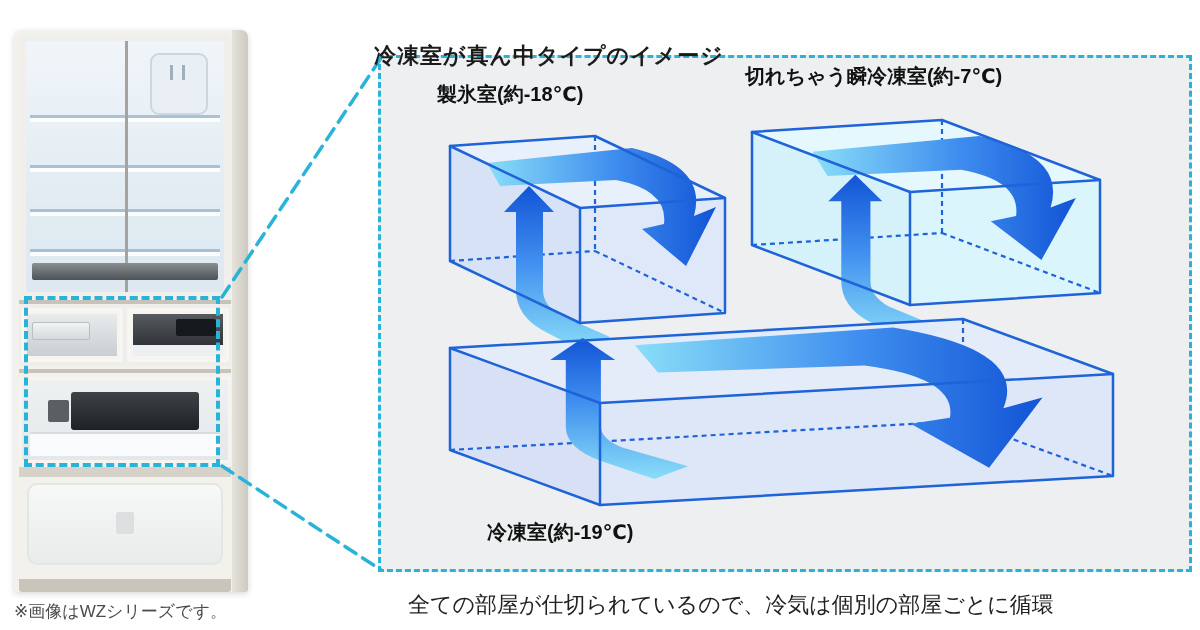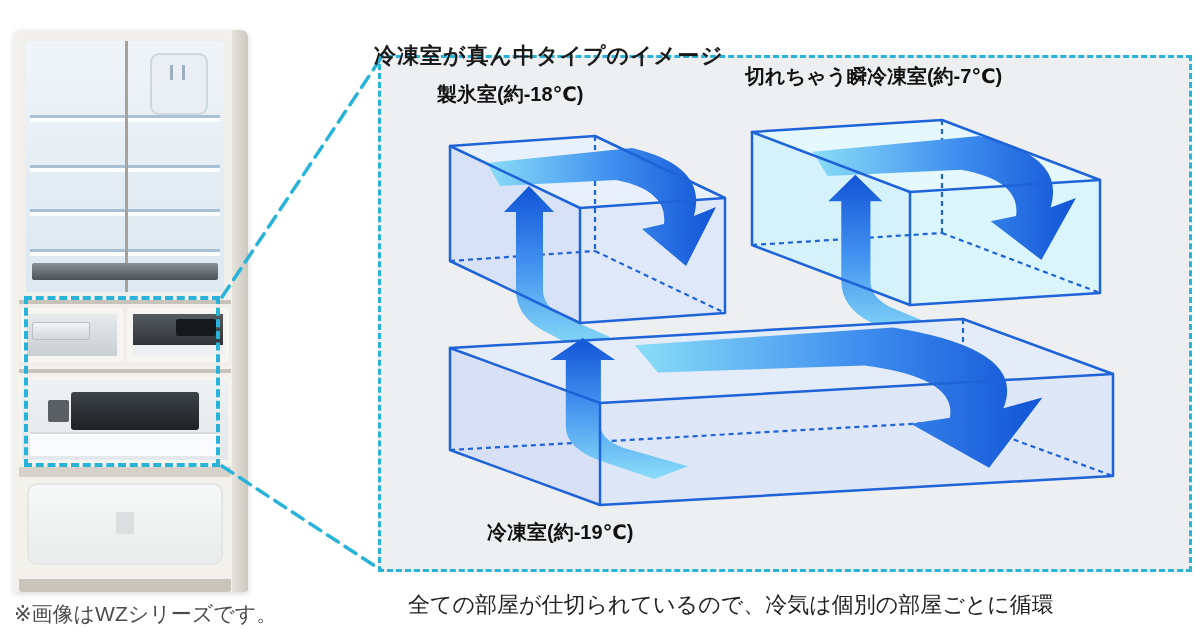--- a/index.html
+++ b/index.html
@@ -18,21 +18,21 @@
   .room-label{
     font-size:20px;font-weight:bold;color:#111;white-space:nowrap;z-index:6;
   }
   .lbl-ice{left:437px;top:81px;}
   .lbl-flash{left:745px;top:63px;}
   .lbl-freezer{left:487px;top:519px;}
   .footer-text{
     left:408px;top:590px;font-size:22px;color:#222;white-space:nowrap;z-index:6;
   }
   .caption{
-    left:14px;top:600px;font-size:21px;color:#4b4b4b;white-space:nowrap;z-index:6;
+    left:14px;top:600px;font-size:17px;color:#4b4b4b;white-space:nowrap;z-index:6;
   }
   
   .panel{
     left:378px;top:55px;width:814px;height:517px;box-sizing:border-box;
     background:#edeff0;border:3px dashed #2ab3d8;z-index:1;
   }
   #diagram-svg{left:0;top:0;z-index:3;pointer-events:none;}
   
   .fridge{left:14px;top:30px;width:234px;height:562px;z-index:1;}
   .f-body{position:absolute;inset:0;background:#f3f1ec;border-radius:7px 7px 3px 3px;

